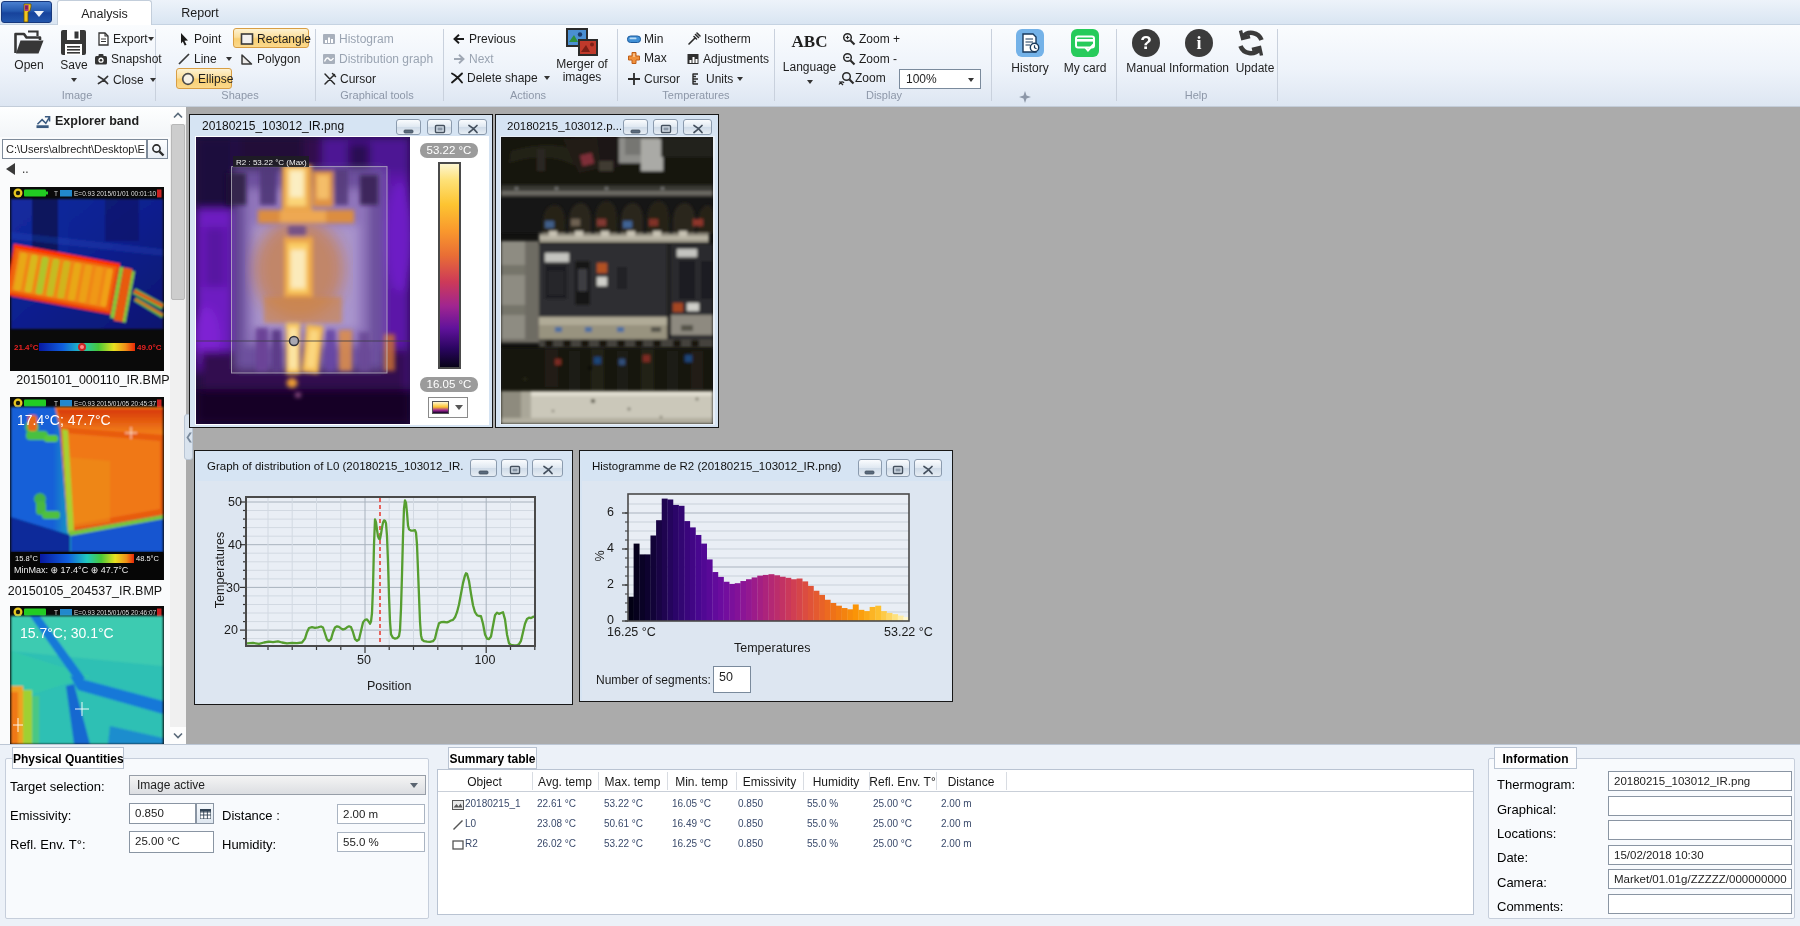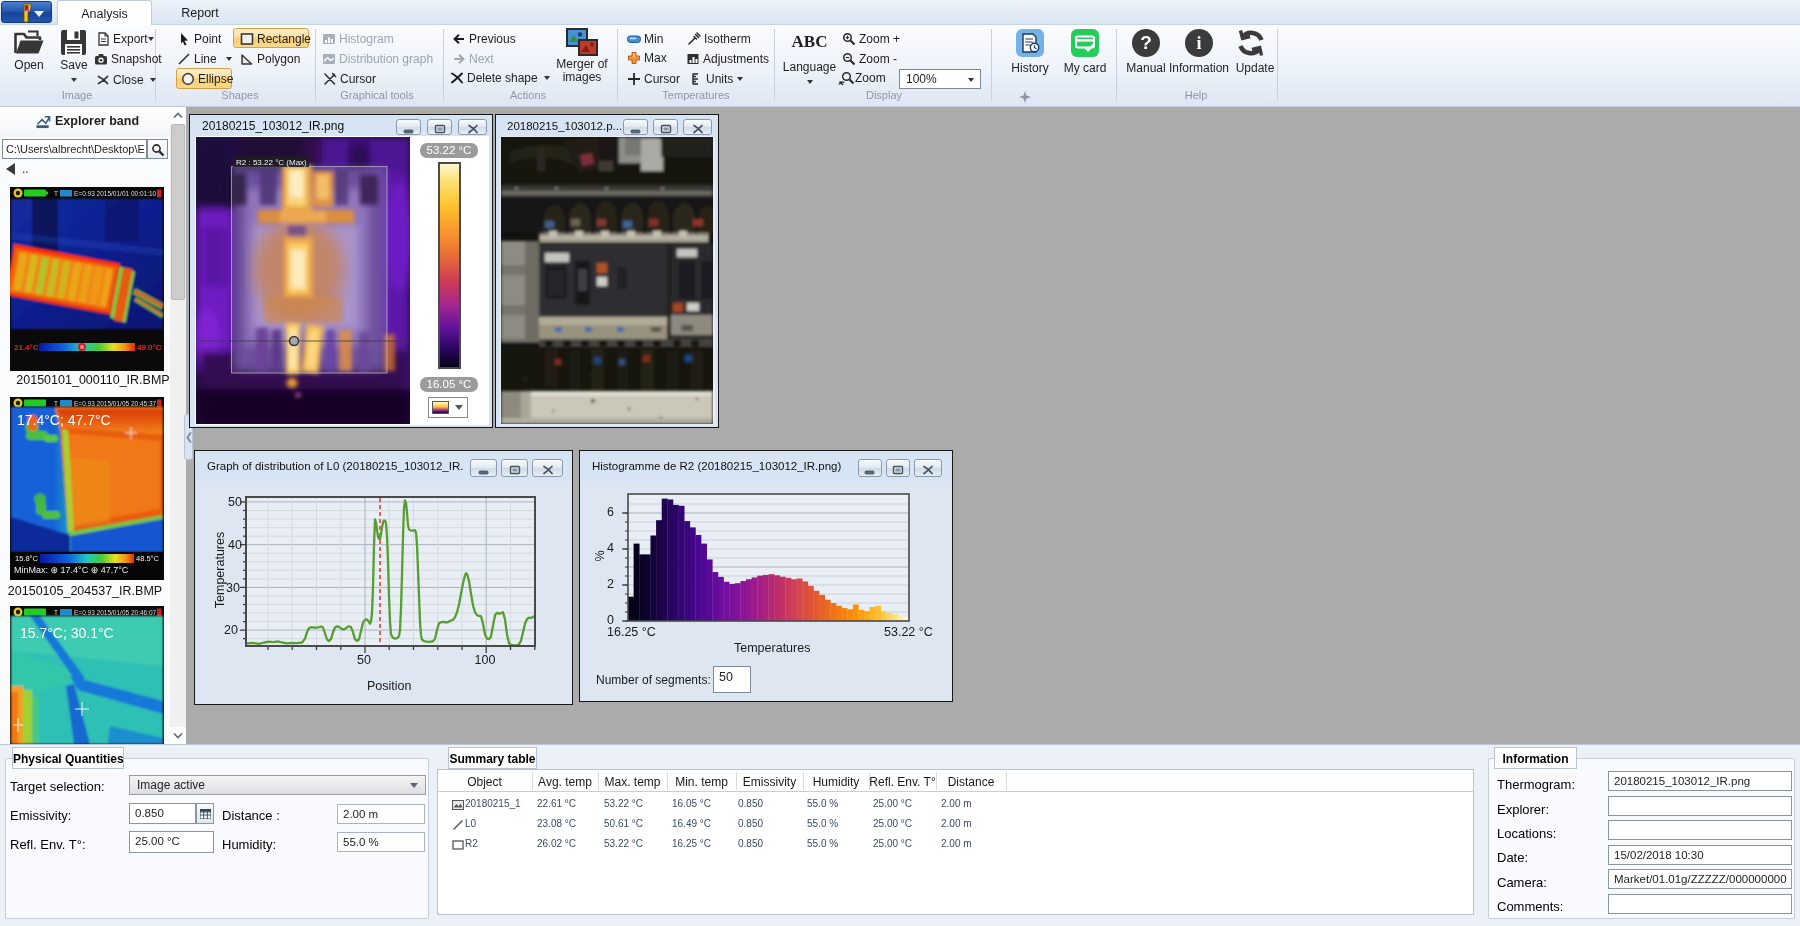--- a/index.html
+++ b/index.html
@@ -1037,21 +1037,21 @@
     <div class="tcell" style="left:604px;top:93px;">53.22 °C</div>
     <div class="tcell" style="left:672px;top:93px;">16.25 °C</div>
     <div class="tcell" style="left:738px;top:93px;">0.850</div>
     <div class="tcell" style="left:807px;top:93px;">55.0 %</div>
     <div class="tcell" style="left:873px;top:93px;">25.00 °C</div>
     <div class="tcell" style="left:941px;top:93px;">2.00 m</div>
     <div class="grpbox" style="left:1488px;top:13px;width:307px;height:161px;"></div>
     <div class="grptab" style="left:1494px;top:2px;width:83px;height:22px;line-height:22px;">Information</div>
     <div class="blab" style="left:1497px;top:32px;">Thermogram:</div>
     <div class="binput" style="left:1608px;top:26px;width:184px;height:20px;">20180215_103012_IR.png</div>
-    <div class="blab" style="left:1497px;top:57px;">Explorer:</div>
+    <div class="blab" style="left:1497px;top:57px;">Graphical:</div>
     <div class="binput" style="left:1608px;top:51px;width:184px;height:20px;"></div>
     <div class="blab" style="left:1497px;top:81px;">Locations:</div>
     <div class="binput" style="left:1608px;top:75px;width:184px;height:20px;"></div>
     <div class="blab" style="left:1497px;top:105px;">Date:</div>
     <div class="binput" style="left:1608px;top:100px;width:184px;height:20px;">15/02/2018 10:30</div>
     <div class="blab" style="left:1497px;top:130px;">Camera:</div>
     <div class="binput" style="left:1608px;top:124px;width:184px;height:20px;">Market/01.01g/ZZZZZ/000000000</div>
     <div class="blab" style="left:1497px;top:154px;">Comments:</div>
     <div class="binput" style="left:1608px;top:149px;width:184px;height:20px;"></div>
   </div>

